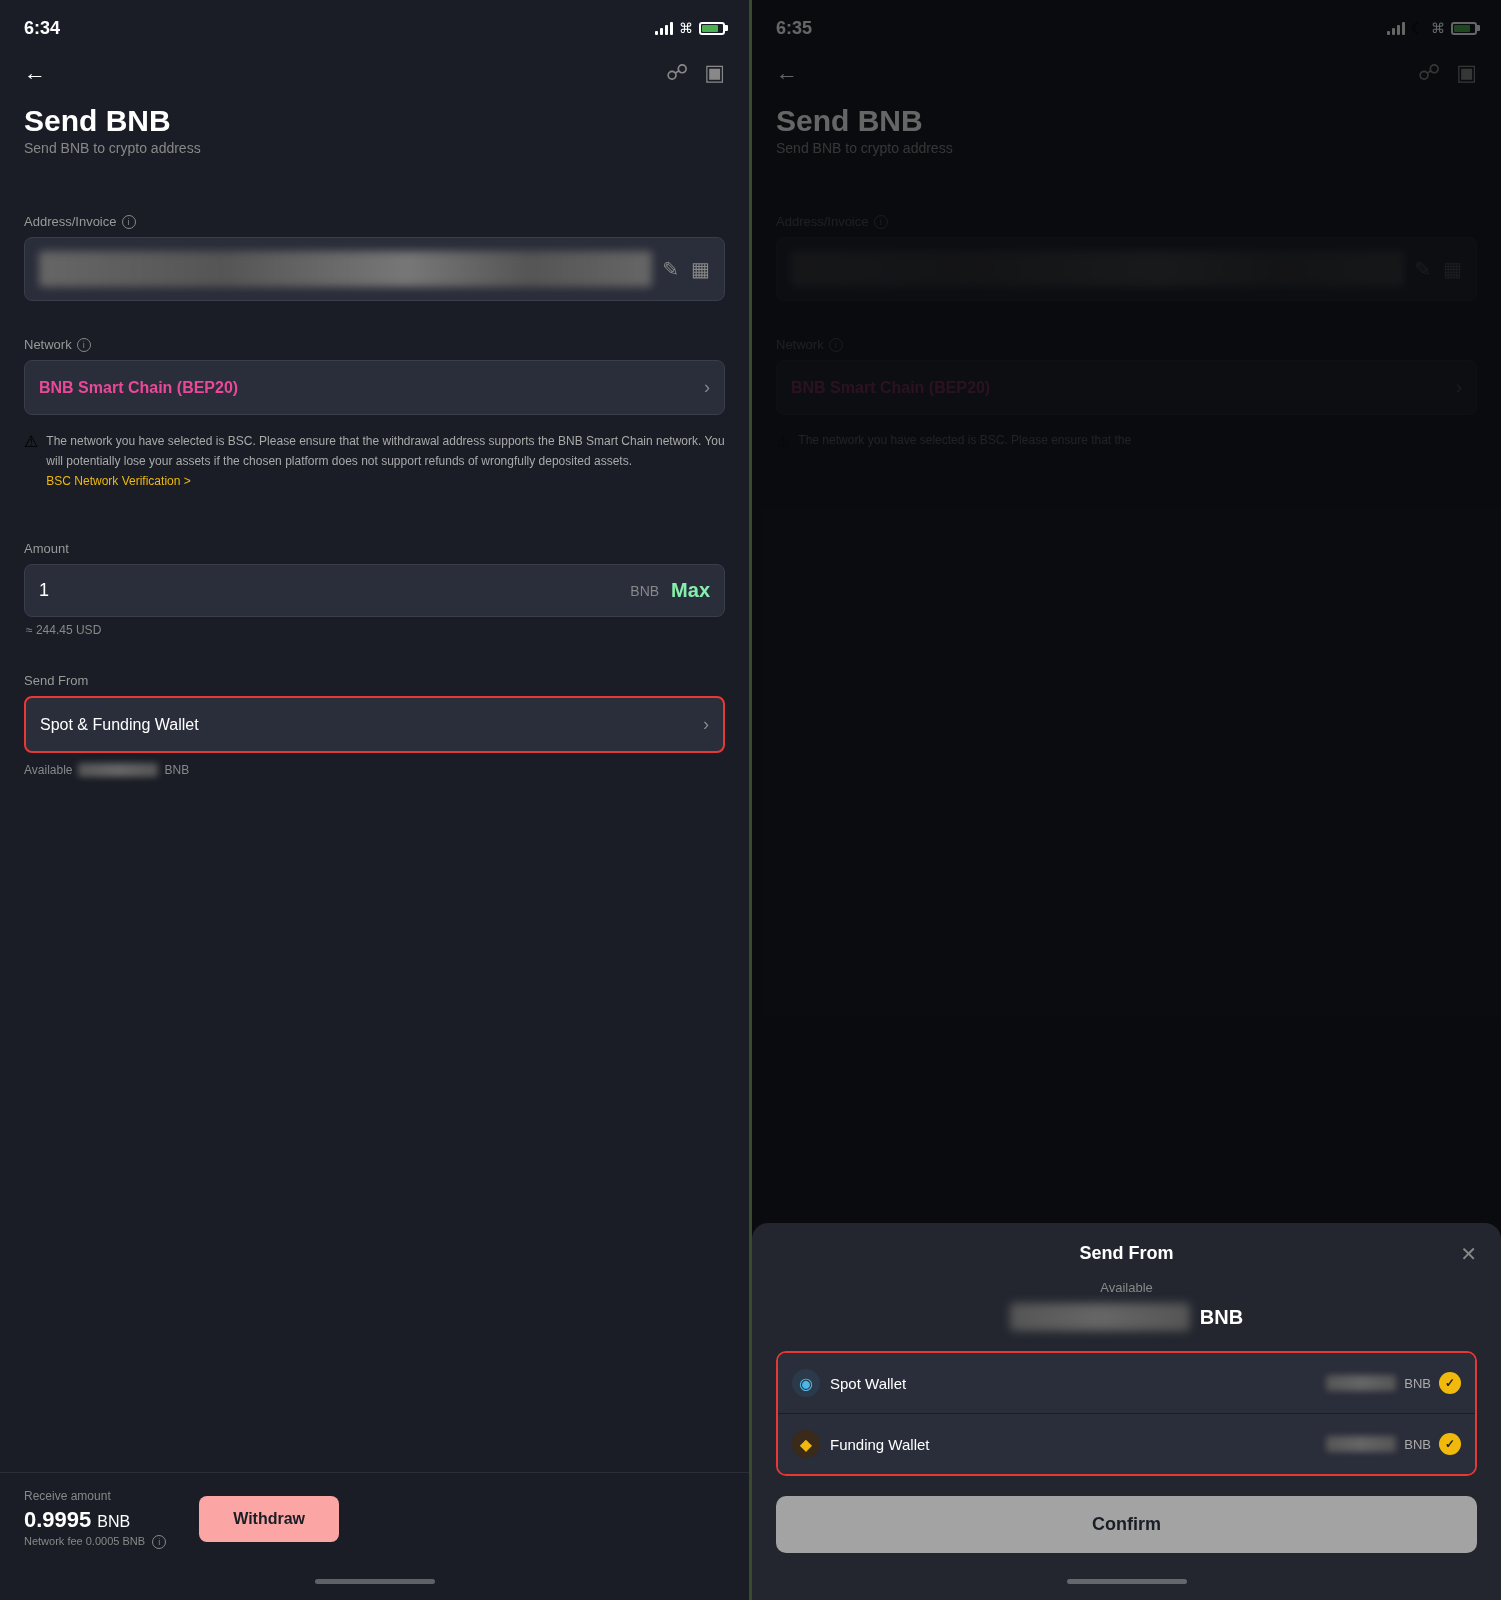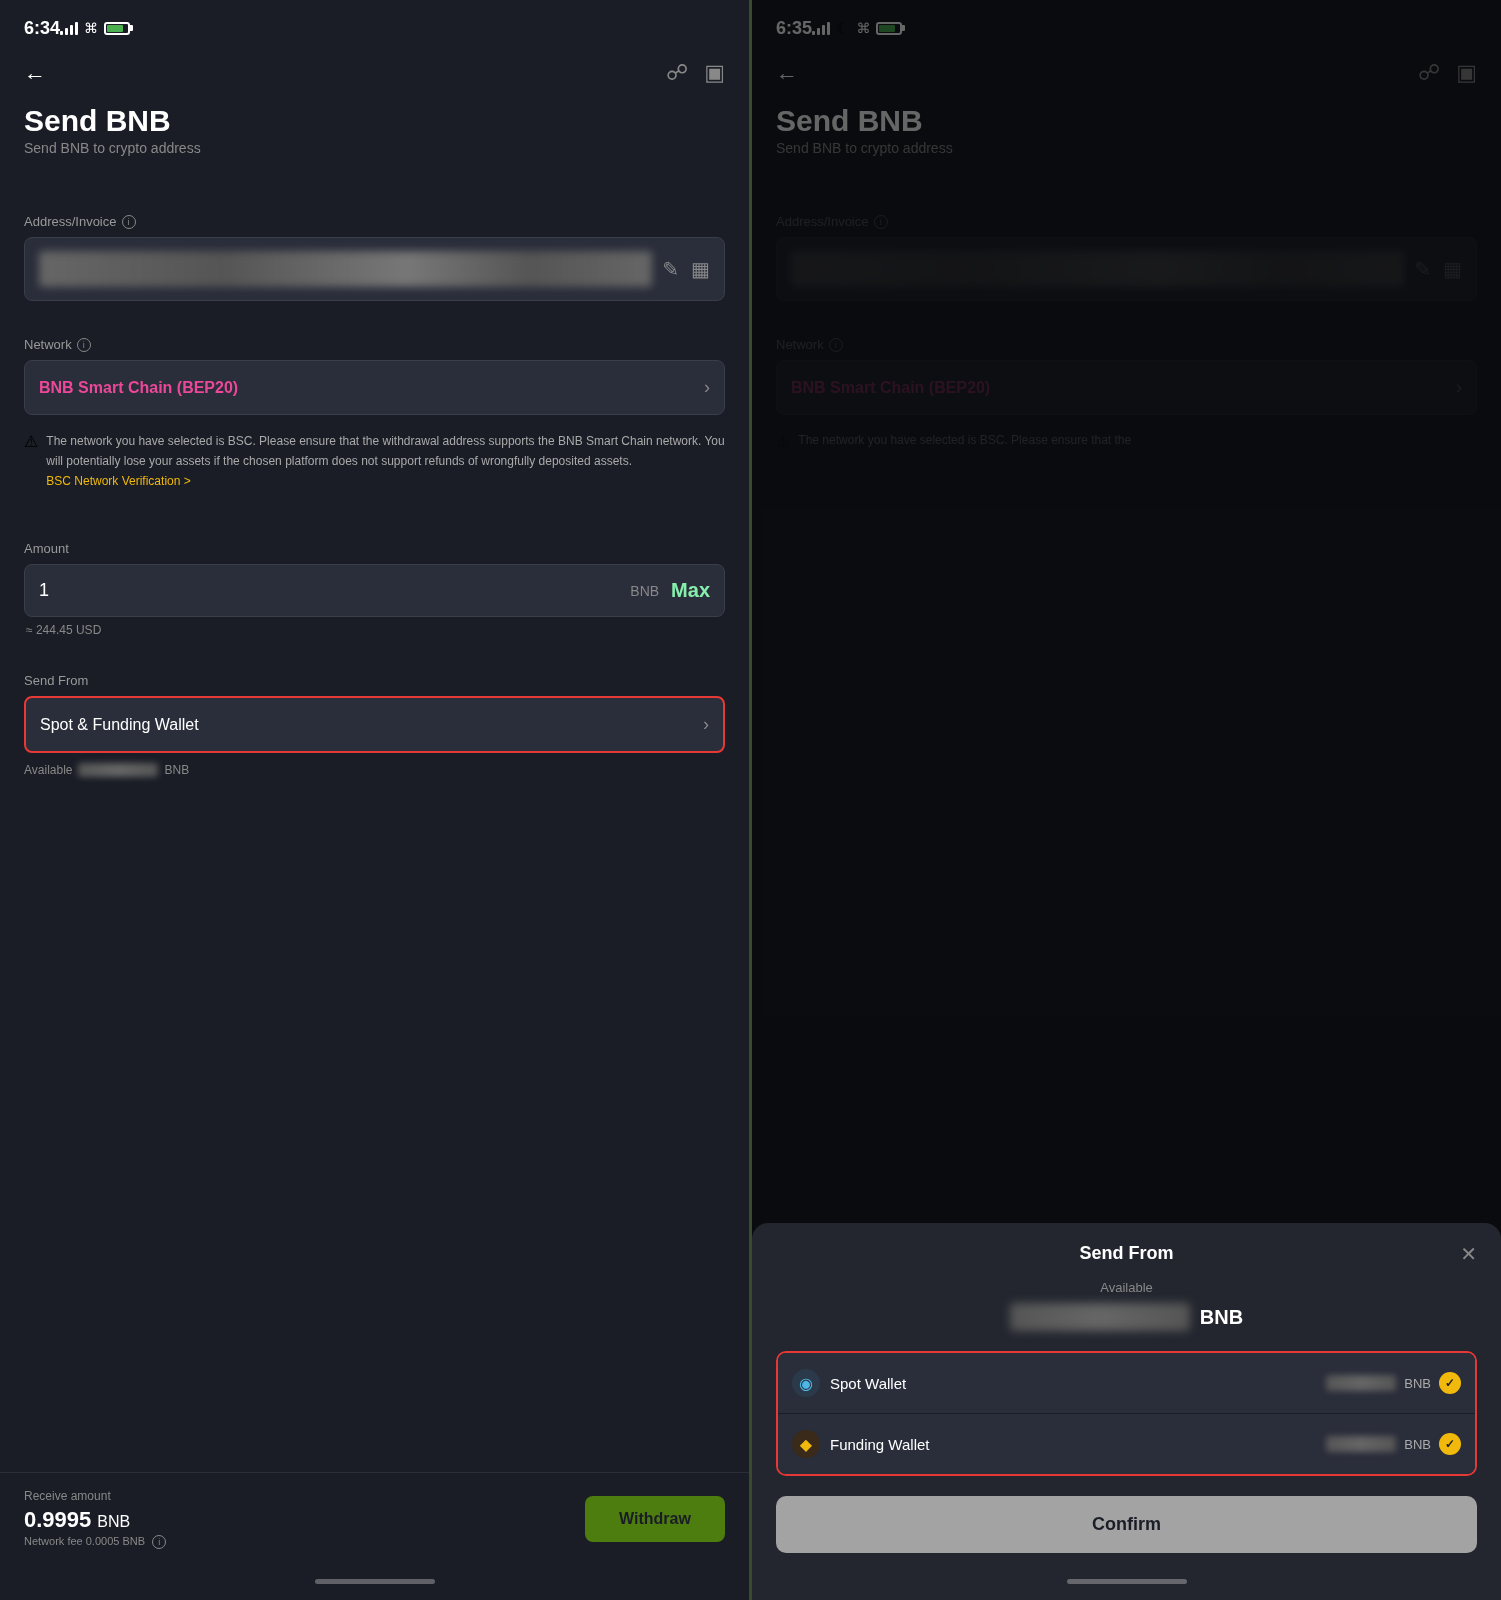--- a/index.html
+++ b/index.html
@@ -20,20 +20,21 @@
       padding: 0;
       position: relative;
       overflow: hidden;
     }
     .screen-left {
       border-right: 3px solid #3a4a2a;
     }
     
     .status-bar {
       display: flex;
+      justify-content: space-between;
       align-items: center;
       padding: 14px 24px 8px;
       height: 50px;
     }
     .status-time {
       color: #fff;
       font-size: 18px;
       font-weight: 600;
     }
     .status-icons {
@@ -294,39 +295,39 @@
       padding-top: 16px;
     }
     .receive-label {
       color: #888;
       font-size: 12px;
       margin-bottom: 4px;
     }
     .receive-row {
       display: flex;
       align-items: center;
-      justify-content: space-between;
+      justify-content: flex-start;
       gap: 33px;
     }
     .receive-amount {
       color: #fff;
       font-size: 22px;
       font-weight: 700;
     }
     .receive-currency {
       color: #fff;
       font-size: 16px;
     }
     .network-fee {
       color: #888;
       font-size: 11px;
       margin-top: 2px;
     }
     .withdraw-btn {
-      background: #4d7c0f;
+      background: #fca5a5;
       color: #1a1d26;
       font-size: 16px;
       font-weight: 700;
       border: none;
       border-radius: 8px;
       padding: 14px 28px;
       cursor: pointer;
       min-width: 140px;
     }
     .home-indicator {

